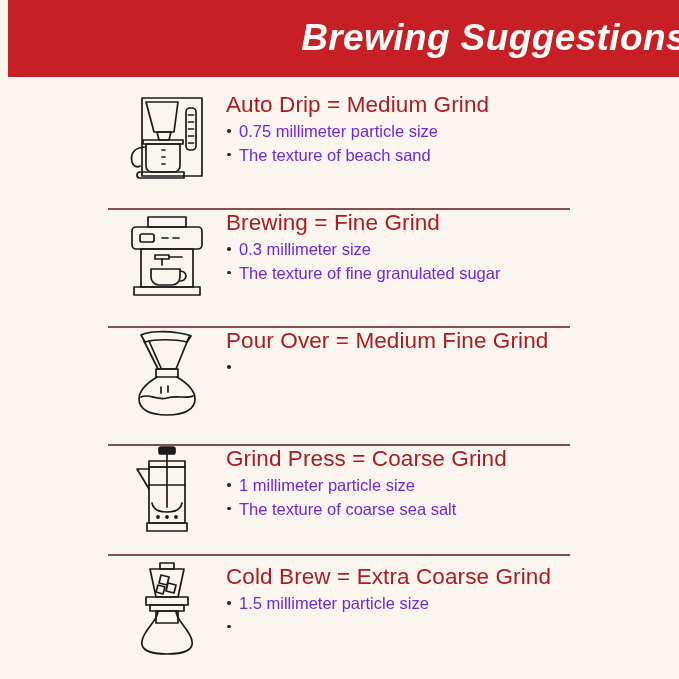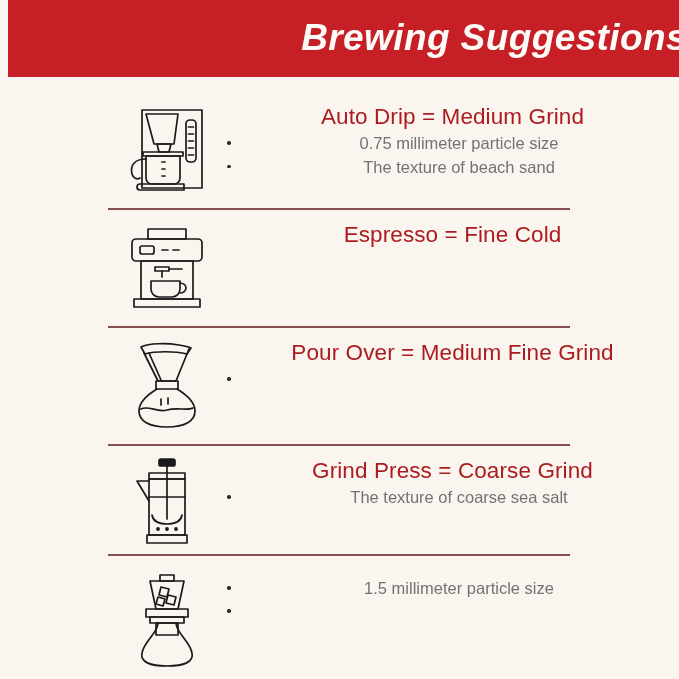--- a/index.html
+++ b/index.html
@@ -52,23 +52,22 @@
     top: 77px;
     left: 0;
     width: 679px;
     height: 602px;
   }
   .row {
     position: relative;
     display: flex;
     align-items: flex-start;
     height: 118px;
-    padding-top: 26px;
+    padding-top: 14px;
     box-sizing: border-box;
-    text-align: center;
   }
   .row .icon-cell {
     width: 118px;
     margin-left: 108px;
     flex: 0 0 118px;
     display: flex;
     align-items: center;
     justify-content: center;
     height: 92px;
   }
@@ -86,21 +85,21 @@
     line-height: 1.08;
     white-space: nowrap;
   }
   .bullets {
     list-style: none;
     margin: 0;
     padding: 0;
   }
   .bullets li {
     position: relative;
-    color: #737373;
+    color: #6d28d9;
     font-family: "Liberation Sans", sans-serif;
     font-size: 16.5px;
     line-height: 1.42;
     padding-left: 13px;
     white-space: nowrap;
   }
   .bullets li .dot {
     position: absolute;
     left: 1px;
     top: 9px;
@@ -198,21 +197,25 @@
             <path d="M45 46 H58"></path>
 
             <path d="M27 58 H56 V66 a8 8 0 0 1 -8 8 H35 a8 8 0 0 1 -8 -8 Z"></path>
             <path d="M56 60 a6 5 0 0 1 0 10"></path>
 
             <path d="M10 76 H76 V84 H10 Z"></path>
           </g>
         </svg>
       </div>
       <div class="text-cell">
-        <h2 class="row-heading">Espresso = Fine Cold</h2>
+        <h2 class="row-heading">Brewing = Fine Grind</h2>
+        <ul class="bullets">
+          <li><span class="dot"></span><span>0.3 millimeter size</span></li>
+          <li><span class="dot"></span><span>The texture of fine granulated sugar</span></li>
+        </ul>
       </div>
     </div>
 
     <div class="divider d2"></div>
 
     <div class="row">
       <div class="icon-cell">
         <svg width="80" height="92" viewBox="0 0 80 92">
           <g fill="none" stroke="#1a1a1a" stroke-width="1.7" stroke-linejoin="round" stroke-linecap="round">
 
@@ -266,20 +269,21 @@
             <circle cx="38" cy="72" r="1.9" fill="#1a1a1a" stroke="none"></circle>
             <circle cx="47" cy="72" r="1.9" fill="#1a1a1a" stroke="none"></circle>
 
             <path d="M18 78 H58 V86 H18 Z"></path>
           </g>
         </svg>
       </div>
       <div class="text-cell">
         <h2 class="row-heading">Grind Press = Coarse Grind</h2>
         <ul class="bullets">
+          <li><span class="dot"></span><span>1 millimeter particle size</span></li>
           <li><span class="dot"></span><span>The texture of coarse sea salt</span></li>
         </ul>
       </div>
     </div>
 
     <div class="divider d4"></div>
 
     <div class="row">
       <div class="icon-cell">
         <svg width="78" height="96" viewBox="0 0 78 96">
@@ -296,20 +300,21 @@
             <path d="M18 36 H60 V44 H18 Z"></path>
             <path d="M22 44 H56 V50 H22 Z"></path>
 
             <path d="M28 50 H50 V62 H28 Z"></path>
 
             <path d="M30 50 C30 60 16 68 14 80 C12 89 22 93 39 93 C56 93 66 89 64 80 C62 68 48 60 48 50"></path>
           </g>
         </svg>
       </div>
       <div class="text-cell">
+        <h2 class="row-heading">Cold Brew = Extra Coarse Grind</h2>
         <ul class="bullets">
           <li><span class="dot"></span><span>1.5 millimeter particle size</span></li>
           <li><span class="dot"></span></li>
         </ul>
       </div>
     </div>
 
   </div>
 </div>
 

